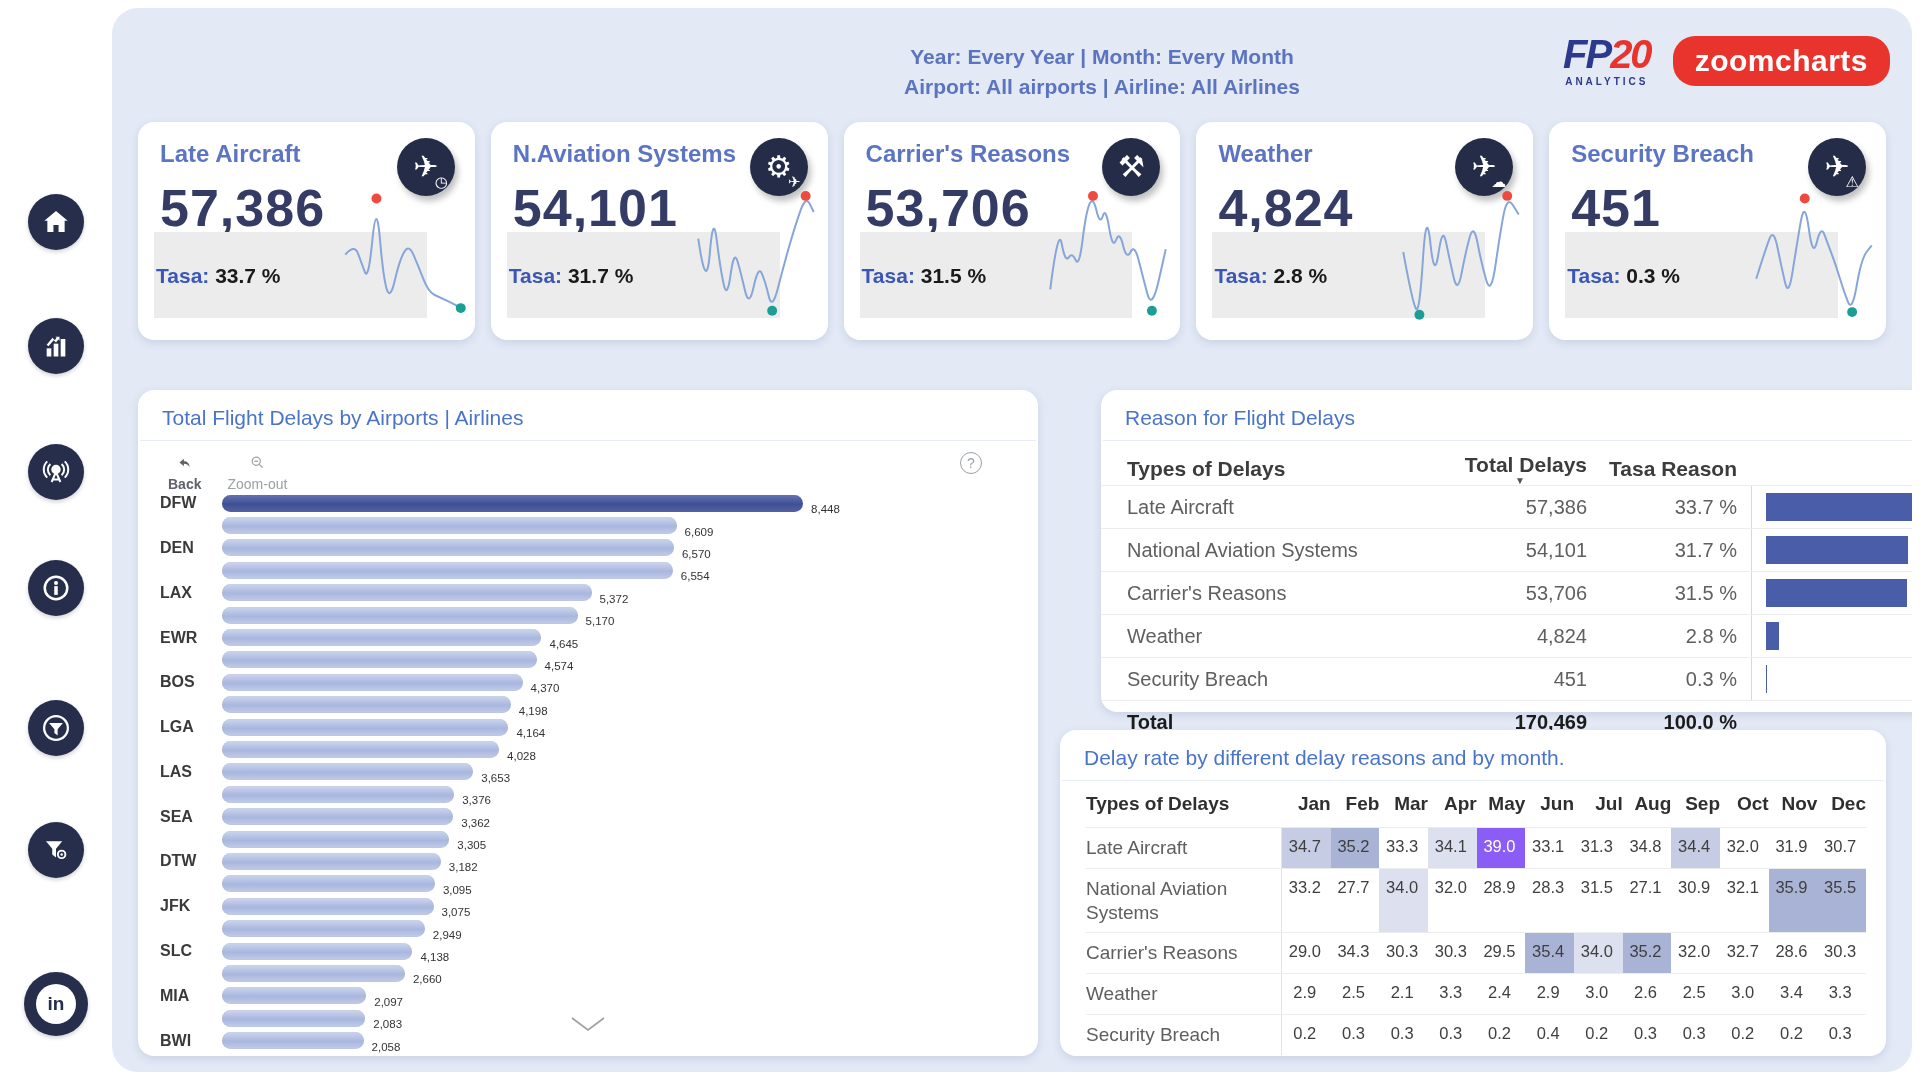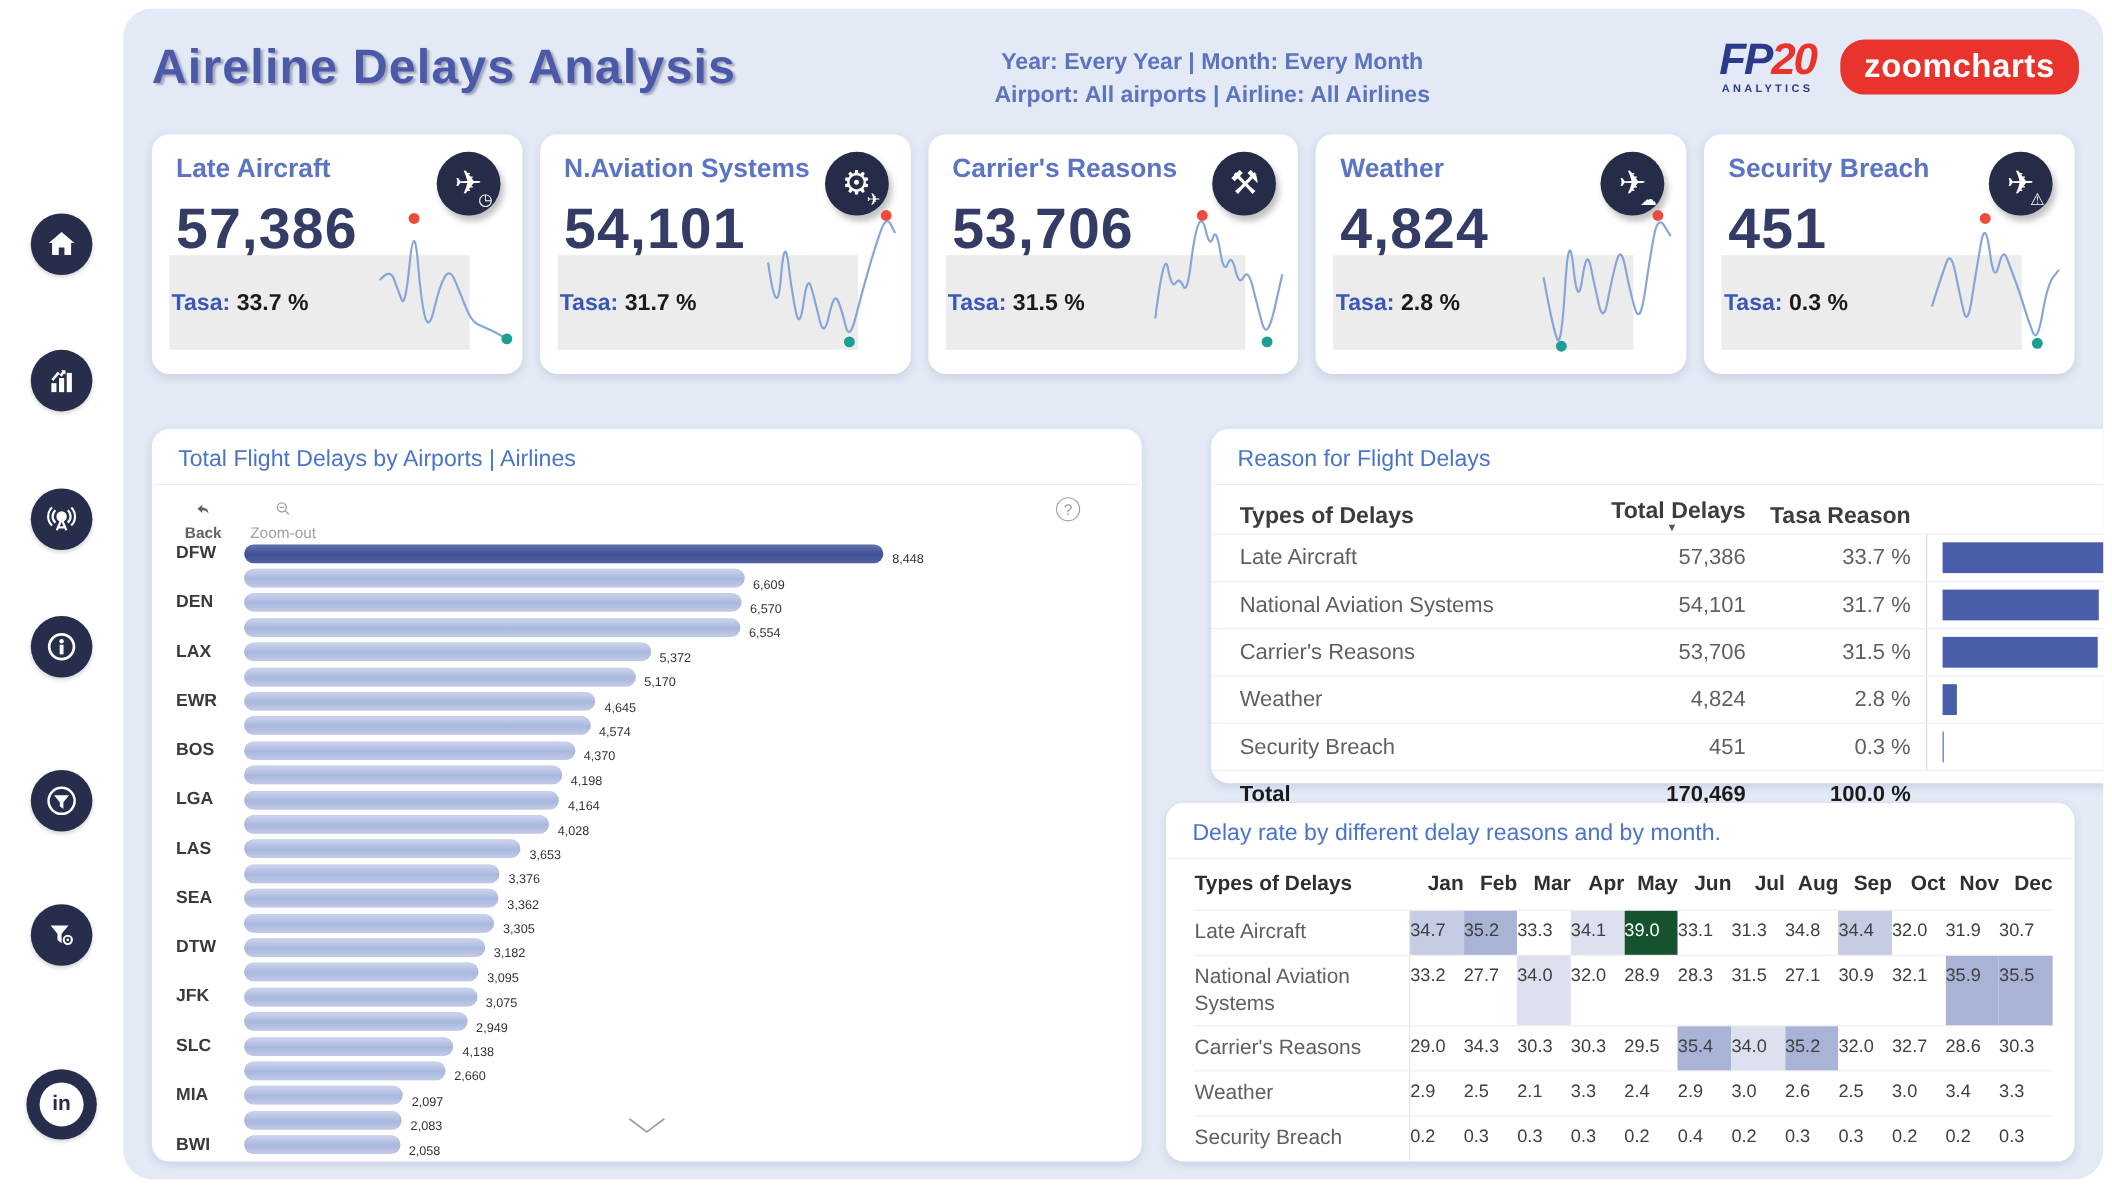--- a/index.html
+++ b/index.html
@@ -94,21 +94,21 @@
 
   
   #heat-panel { left:948px; top:722px; width:826px; height:326px; }
   .hm { padding:2px 20px 0 26px; }
   .hm-row { display:grid; grid-template-columns:196px repeat(12,1fr); align-items:start; }
   .hm-head { font-size:19px; font-weight:bold; color:#2f2f2f; padding:10px 0 12px; }
   .hm-head.mon { text-align:right; }
   .hm-body .hm-row { border-top:1px solid #ededed; }
   .hm-label { font-size:19px; color:#5f5f5f; padding:8px 0; line-height:1.25;
     border-right:1px solid #e3e3e3; }
-  .hm-cell { font-size:16.5px; color:#3f3f3f; text-align:left; padding:9px 3px 0 0;
+  .hm-cell { font-size:16.5px; color:#3f3f3f; text-align:center; padding:9px 3px 0 0;
     height:100%; align-self:stretch; }
 </style>
 </head>
 <body>
 
 <div class="sidebar">
   <div class="nav-circle" style="top:194px">
     <svg width="28" height="28" viewBox="0 0 24 24">
         <path fill="#ffffff" d="M12 2.5 22 11h-2.6v9.5h-5.2v-6h-4.4v6H4.6V11H2Z"></path>
       </svg>
@@ -149,21 +149,20 @@
       <circle cx="16.5" cy="15.5" r="1" fill="#ffffff"></circle>
       </svg>
   </div>
   <div class="nav-circle nav-linkedin" style="top:972px">
     <div class="in-badge">in</div>
   </div>
 </div>
 
 <div class="main">
 
-  <div class="page-title">Aireline Delays Analysis</div>
 
   <div class="filters">
     <div>Year: Every Year | Month: Every Month</div>
     <div>Airport: All airports | Airline: All Airlines</div>
   </div>
 
   <div class="logos">
     <div class="fp20">
       <div class="big"><span class="fp">FP</span><span class="n20">20</span></div>
       <div class="sub">ANALYTICS</div>
@@ -533,21 +532,21 @@
           <div class="hm-head mon">Nov</div>
           <div class="hm-head mon">Dec</div>
         </div>
       <div class="hm-body" id="hm-body">
           <div class="hm-row">
             <div class="hm-label">Late Aircraft</div>
             <div class="hm-cell" style="background: rgb(197, 204, 227);">34.7</div>
             <div class="hm-cell" style="background: rgb(169, 179, 214);">35.2</div>
             <div class="hm-cell">33.3</div>
             <div class="hm-cell" style="background: rgb(221, 225, 239);">34.1</div>
-            <div class="hm-cell" style="background: #14532d; color: rgb(255, 255, 255);">39.0</div>
+            <div class="hm-cell" style="background: #8b5cf6; color: rgb(255, 255, 255);">39.0</div>
             <div class="hm-cell">33.1</div>
             <div class="hm-cell">31.3</div>
             <div class="hm-cell">34.8</div>
             <div class="hm-cell" style="background: rgb(197, 204, 227);">34.4</div>
             <div class="hm-cell">32.0</div>
             <div class="hm-cell">31.9</div>
             <div class="hm-cell">30.7</div>
           </div>
           <div class="hm-row">
             <div class="hm-label">National Aviation Systems</div>

